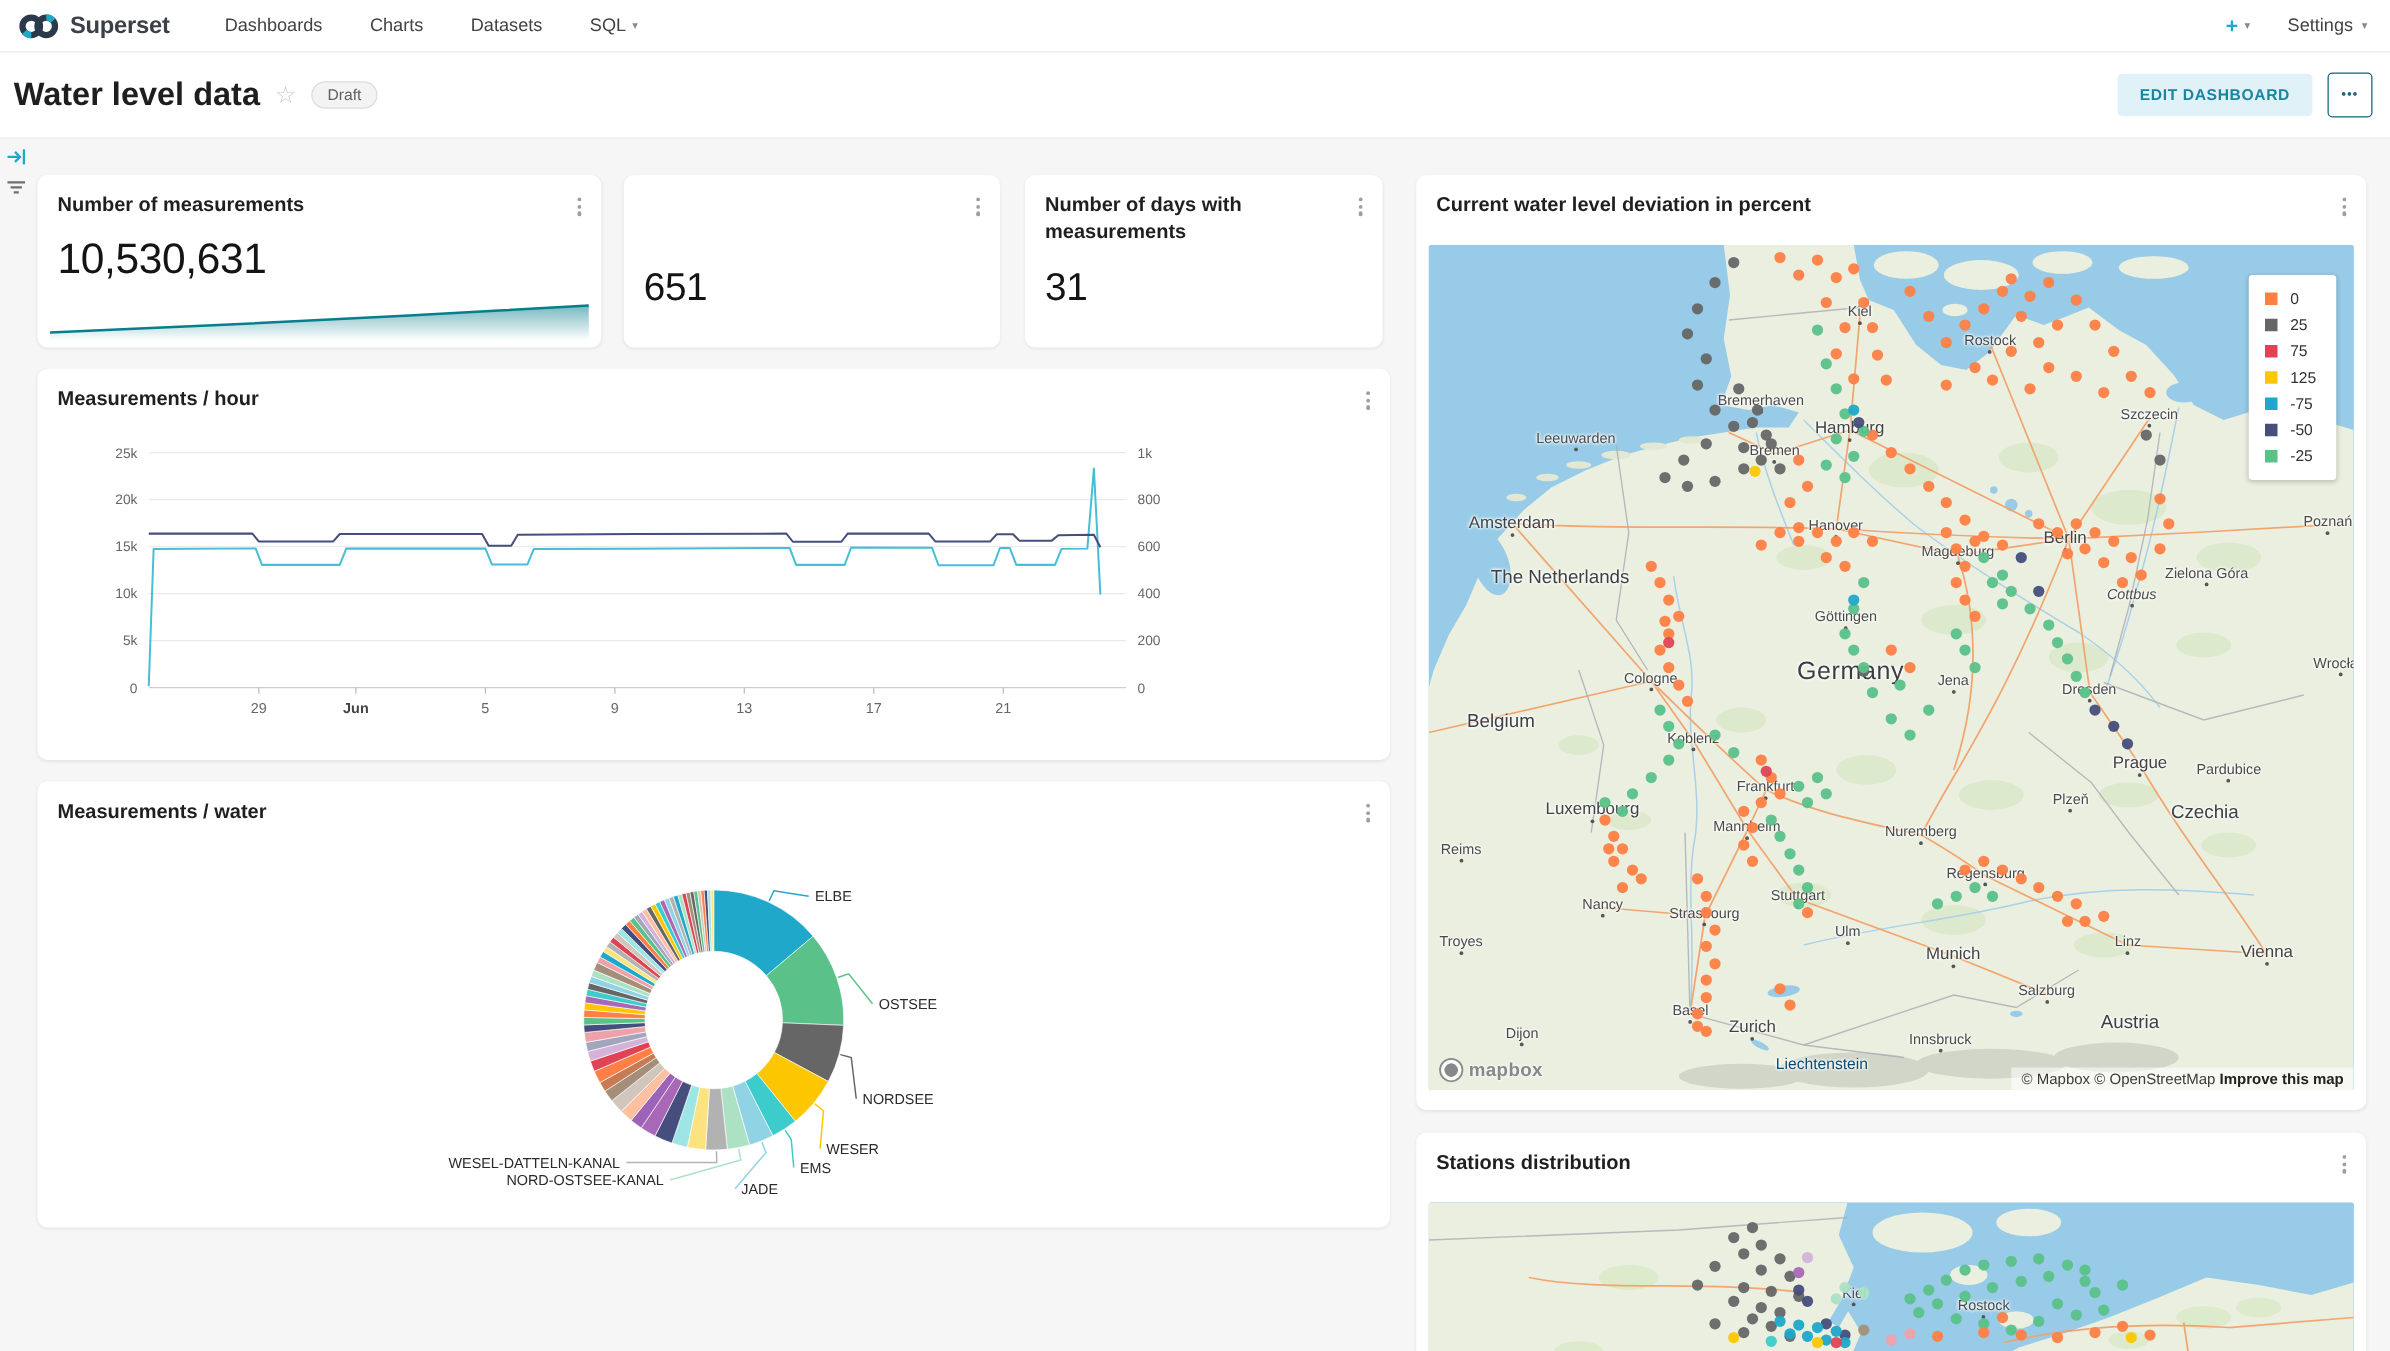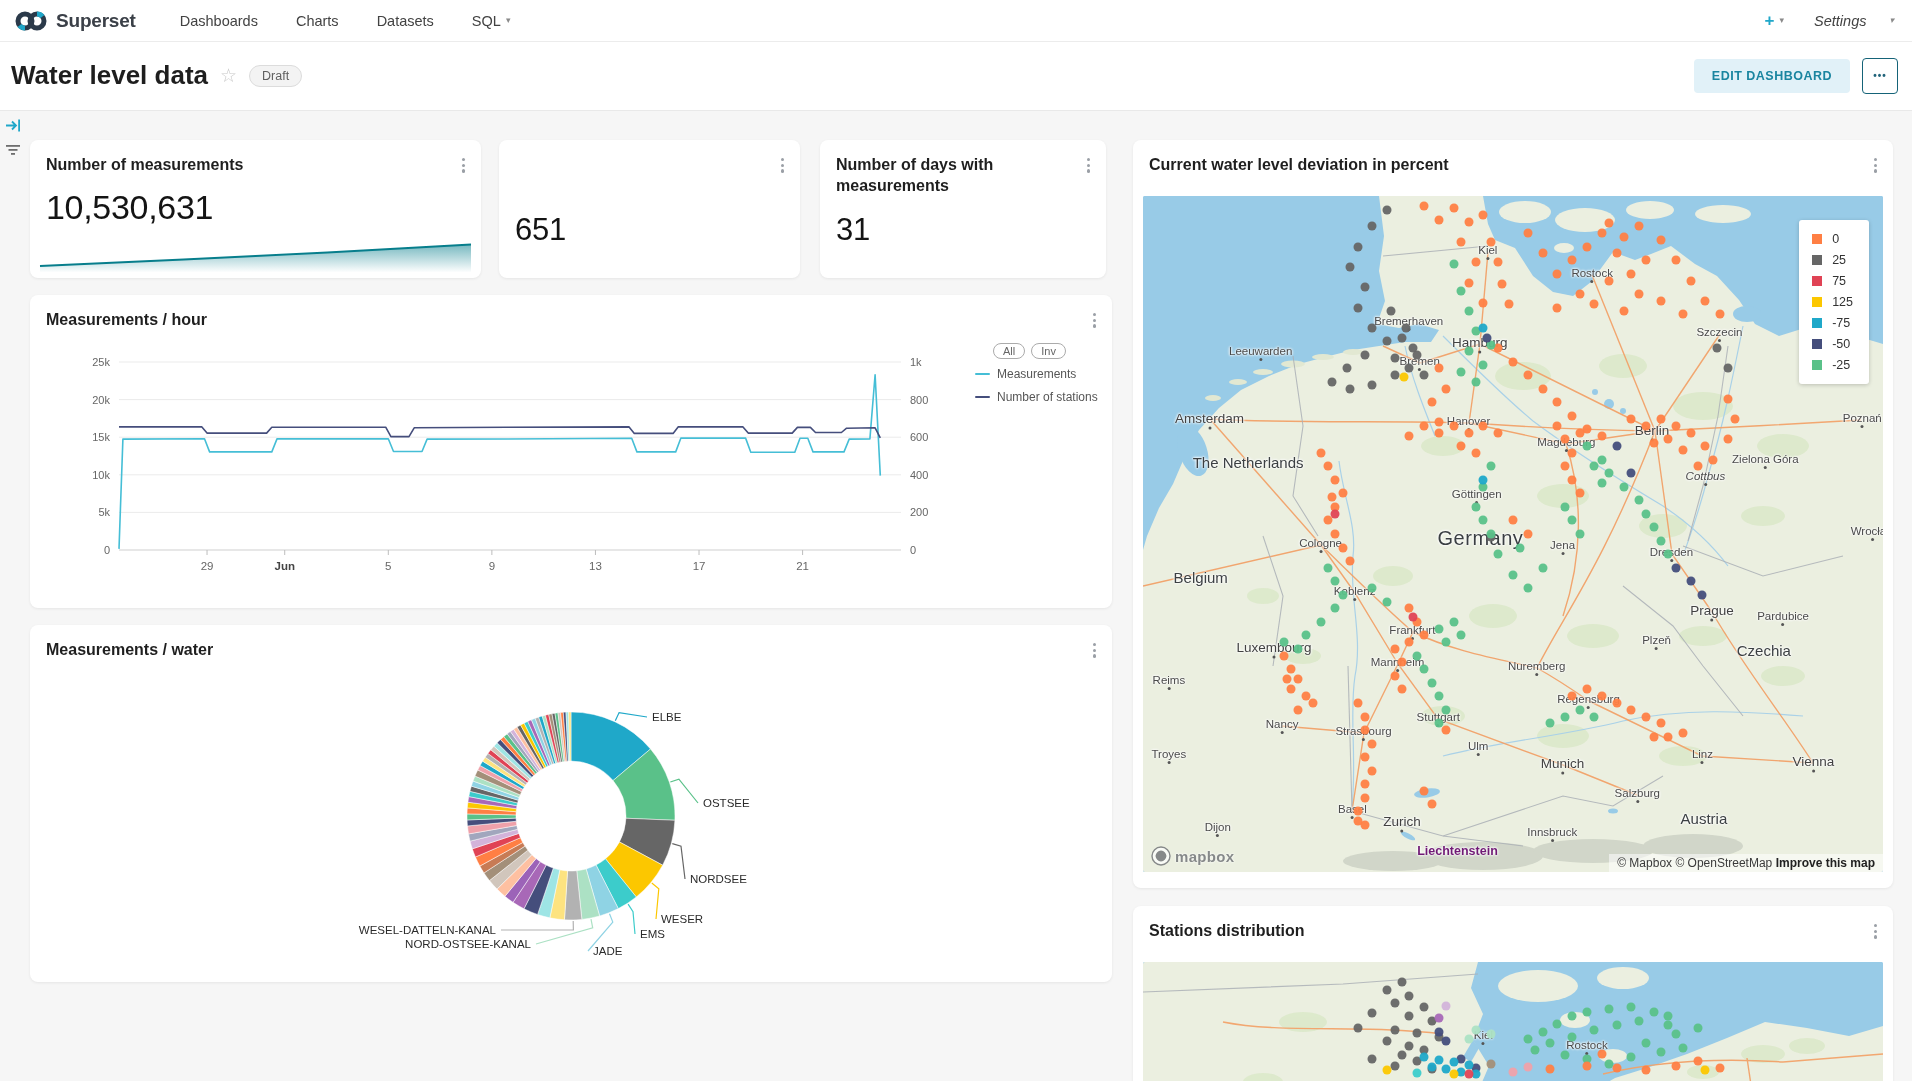--- a/index.html
+++ b/index.html
@@ -8,21 +8,21 @@
   
   .nav{position:absolute;top:0;left:0;width:100%;height:41px;background:#fff;border-bottom:1px solid #ECECEC;display:flex;align-items:center;z-index:30;}
   .brand{display:flex;align-items:center;gap:8px;margin-left:14px;cursor:pointer;}
   .brand-text{font-size:19px;font-weight:700;color:#3B4048;letter-spacing:-.2px;}
   .nav-items{display:flex;gap:38px;margin-left:44px;font-size:14.5px;color:#424242;}
   .nav-item{display:flex;align-items:center;gap:5px;cursor:pointer;}
   .caret{font-size:9px;color:#8A8A8A;line-height:1;}
   .nav-right{margin-left:auto;display:flex;align-items:center;gap:30px;margin-right:18px;font-size:14.5px;color:#424242;}
   .nav-plus{display:flex;align-items:center;gap:5px;cursor:pointer;}
   .nav-plus .plus{color:#20A7C9;font-size:17px;font-weight:700;}
-  .nav-settings{display:flex;align-items:center;gap:23px;cursor:pointer;font-style:italic;}
+  .nav-settings{display:flex;align-items:center;gap:7px;cursor:pointer;}
 
   
   .page-header{position:absolute;top:41px;left:0;width:100%;height:69px;background:#fff;border-bottom:1px solid #E9E9E9;display:flex;align-items:center;z-index:20;}
   .page-title{font-size:26px;font-weight:700;color:#1E1E1E;margin:0 0 0 11px;}
   .fav-star{font-size:19px;color:#C9C9C9;margin-left:12px;cursor:pointer;}
   .draft-badge{margin-left:12px;font-size:12.5px;color:#5F5F5F;background:#F3F3F3;border:1px solid #DCDCDC;border-radius:11px;padding:3px 12px;}
   .header-right{margin-left:auto;margin-right:14px;display:flex;align-items:center;gap:12px;}
   .edit-btn{background:#E1F1F8;color:#1A85A0;border:none;border-radius:4px;font-family:inherit;font-size:12.5px;font-weight:700;letter-spacing:.5px;padding:10px 18px;cursor:pointer;}
   .more-btn{background:#fff;color:#20637A;border:1px solid #156378;border-radius:4px;width:36px;height:36px;font-size:10px;letter-spacing:1px;font-weight:700;cursor:pointer;padding:0;}
 
@@ -64,21 +64,21 @@
   .map{position:absolute;left:10px;right:10px;top:56px;overflow:hidden;border-radius:2px;background:#98CBE7;cursor:grab;}
   #main-map{bottom:16px;}
   #stations-map{height:480px;}
   .map svg.decor{position:absolute;left:0;top:0;width:100%;height:100%;}
   .mdot{position:absolute;width:9px;height:9px;border-radius:50%;transform:translate(-50%,-50%);opacity:.95;}
   .mlabel{position:absolute;transform:translate(-50%,-50%);white-space:nowrap;display:flex;flex-direction:column;align-items:center;text-shadow:0 0 3px #fff,0 0 3px #fff,0 0 2px #fff;pointer-events:none;}
   .mlabel.city{font-size:11.5px;color:#4A4A4A;}
   .mlabel.city2{font-size:13.5px;color:#424242;}
   .mlabel.region{font-size:15px;color:#3C4043;font-weight:500;}
   .mlabel.country{font-size:20px;color:#3A3E42;font-weight:500;letter-spacing:.5px;}
-  .mlabel.smallcountry{font-size:12.5px;color:#701a75;font-weight:700;}
+  .mlabel.smallcountry{font-size:12.5px;color:#0c4a6e;font-weight:400;}
   .mlabel .cdot{width:3px;height:3px;border-radius:50%;background:#555;margin-top:1px;}
   .map-legend{position:absolute;top:24px;right:14px;background:#fff;border-radius:3px;box-shadow:0 1px 4px rgba(0,0,0,.2);padding:12px 16px 12px 13px;z-index:5;}
   .map-legend-row{display:flex;align-items:center;gap:10px;margin-bottom:7px;}
   .map-legend-row:last-child{margin-bottom:0;}
   .map-legend-swatch{width:10px;height:10px;}
   .map-legend-label{font-size:12.5px;color:#333;}
   .map-attrib{position:absolute;right:0;bottom:0;background:rgba(255,255,255,.55);font-size:12px;color:#3a3a3a;padding:2px 8px;z-index:5;}
   .map-attrib .improve{font-weight:700;color:#222;cursor:pointer;}
   .mapbox-logo{position:absolute;left:8px;bottom:6px;display:flex;align-items:center;gap:4px;z-index:5;opacity:.85;}
   .mapbox-word{font-size:15px;font-weight:700;color:#75787B;text-shadow:0 0 2px #fff,0 0 2px #fff;letter-spacing:.3px;}
@@ -223,34 +223,20 @@
       <text x="461.8741721854305" y="275" text-anchor="middle" class="xtick-label">9</text>
       <line x1="565.4503311258278" x2="565.4503311258278" y1="255" y2="260" stroke="#BDBDBD" stroke-width="1"></line>
       <text x="565.4503311258278" y="275" text-anchor="middle" class="xtick-label">13</text>
       <line x1="669.0264900662252" x2="669.0264900662252" y1="255" y2="260" stroke="#BDBDBD" stroke-width="1"></line>
       <text x="669.0264900662252" y="275" text-anchor="middle" class="xtick-label">17</text>
       <line x1="772.6026490066225" x2="772.6026490066225" y1="255" y2="260" stroke="#BDBDBD" stroke-width="1"></line>
       <text x="772.6026490066225" y="275" text-anchor="middle" class="xtick-label">21</text>
       <path d="M89.0,253.9 L92.9,144.1 L174.5,143.7 L179.6,156.9 L241.8,156.9 L247.0,143.9 L358.3,143.7 L363.5,156.5 L392.0,156.5 L397.1,144.1 L477.4,144.0 L601.7,143.3 L606.9,156.9 L645.7,156.9 L650.9,143.0 L715.6,143.1 L720.8,157.2 L764.8,157.2 L770.0,143.3 L777.8,143.3 L783.0,156.9 L814.0,156.9 L819.2,144.1 L839.9,143.9 L845.1,79.8 L850.3,180.6 " fill="none" stroke="#45BED6" stroke-width="1.6" stroke-linejoin="round"></path>
       <path d="M89.0,131.9 L171.9,131.9 L177.0,138.1 L236.6,138.1 L241.8,132.2 L355.7,132.2 L360.9,141.6 L379.0,141.6 L384.2,132.8 L477.4,132.2 L599.1,131.9 L604.3,138.4 L643.1,138.4 L648.3,131.7 L713.0,131.9 L718.2,138.1 L762.2,138.1 L767.4,132.4 L780.4,132.4 L785.5,137.5 L811.4,137.5 L816.6,133.2 L845.1,132.8 L850.3,142.8 " fill="none" stroke="#454E7C" stroke-width="1.6" stroke-linejoin="round"></path>
     </svg>
-  <div id="hour-legend">
-      <div class="legend-pills">
-        <span class="legend-pill">All</span>
-        <span class="legend-pill">Inv</span>
-      </div>
-      <div class="legend-entry">
-        <div class="legend-swatch" style="background: rgb(69, 190, 214);"></div>
-        <div class="legend-text">Measurements</div>
-      </div>
-      <div class="legend-entry">
-        <div class="legend-swatch" style="background: rgb(69, 78, 124);"></div>
-        <div class="legend-text">Number of stations</div>
-      </div>
-    </div>
 </div>
 
 <div class="card" id="water-card">
   <h2 class="card-title">Measurements / water</h2>
   <div class="kebab">
       <i></i>
       <i></i>
       <i></i>
     </div>
   <svg id="donut-svg" width="1082" height="357">

